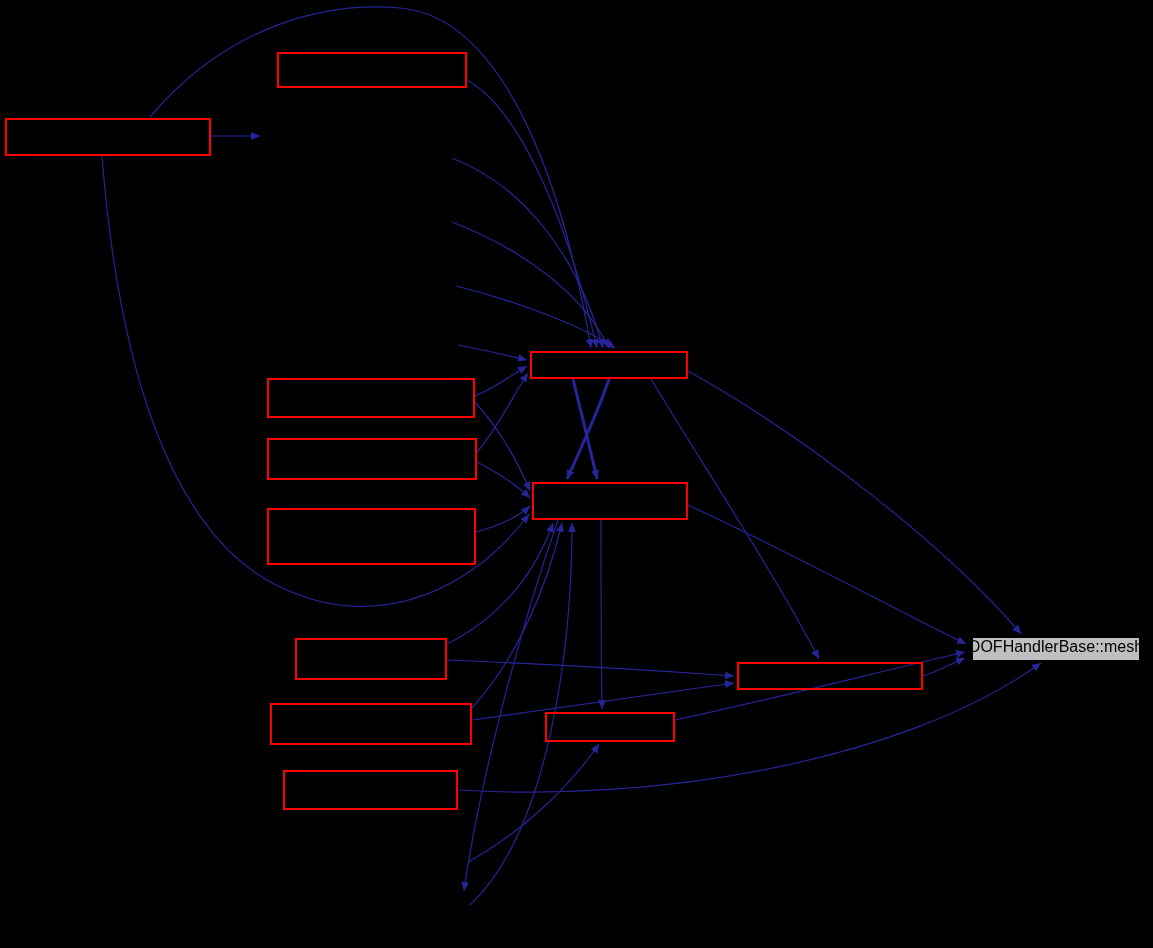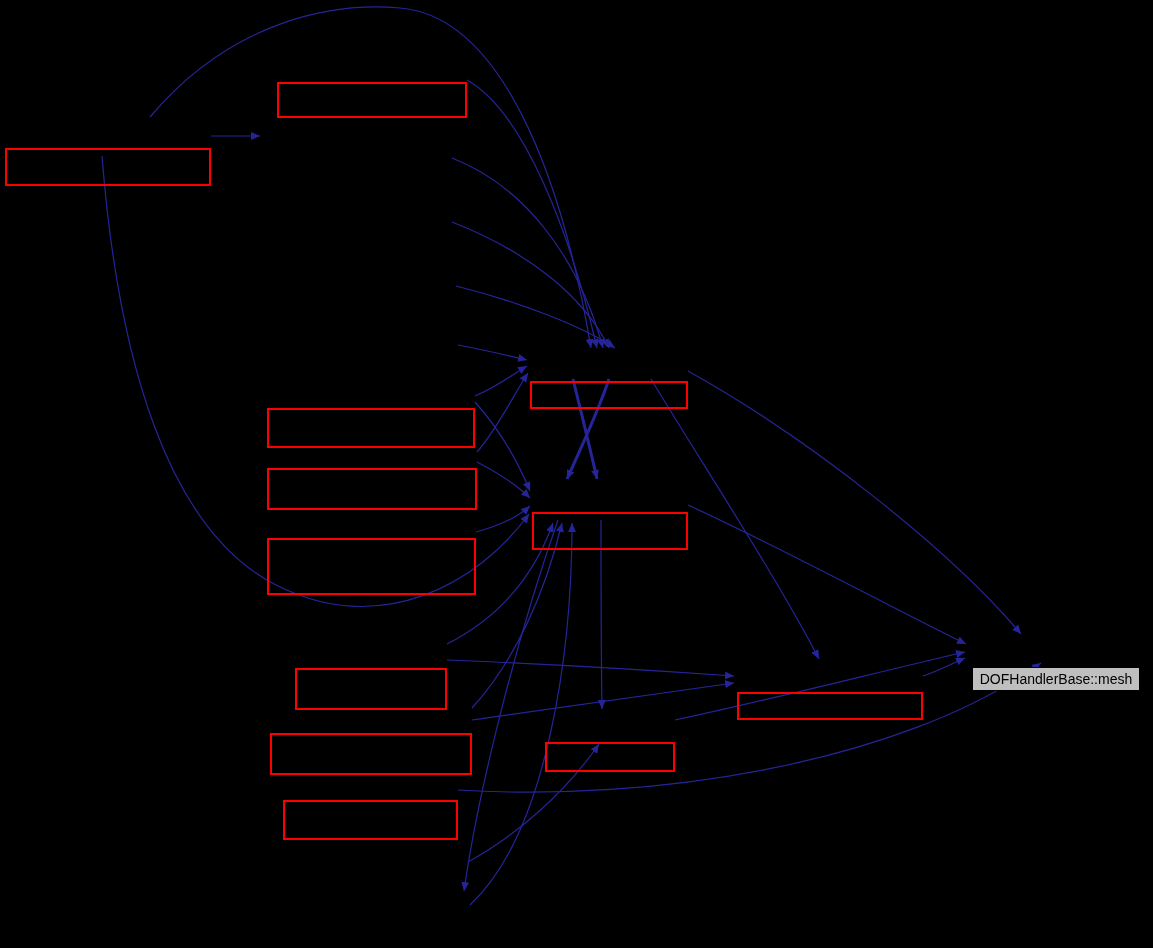--- a/index.html
+++ b/index.html
@@ -27,27 +27,25 @@
   }
   .edge.thick {
     stroke-width: 3;
   }
   .node {
     position: absolute;
     box-sizing: border-box;
     border: 2px solid #ff0000;
     background: transparent;
     display: flex;
-    align-items: center;
     justify-content: center;
-    font-size: 14px;
+    font-size: 16px;
     color: #000000;
     white-space: nowrap;
     overflow: hidden;
-    margin-top: 30px;
   }
   .node.current {
     border: 1px solid #000000;
     background: #bfbfbf;
     color: #000000;
   }
 </style>
 </head>
 <body>
 

